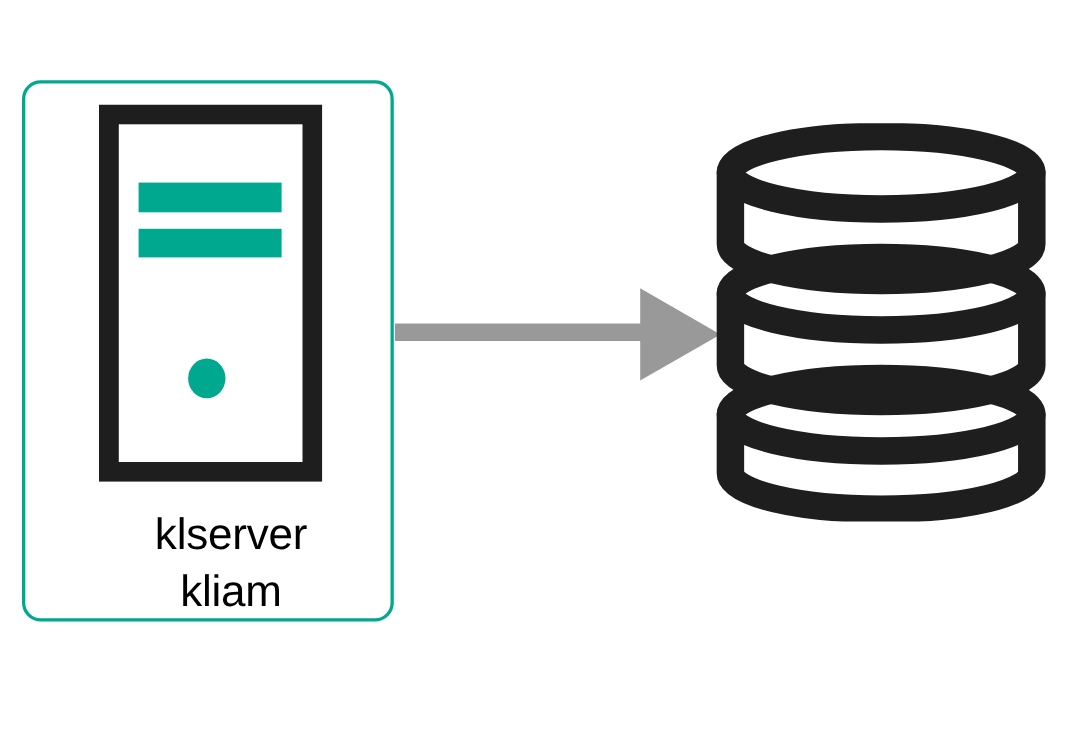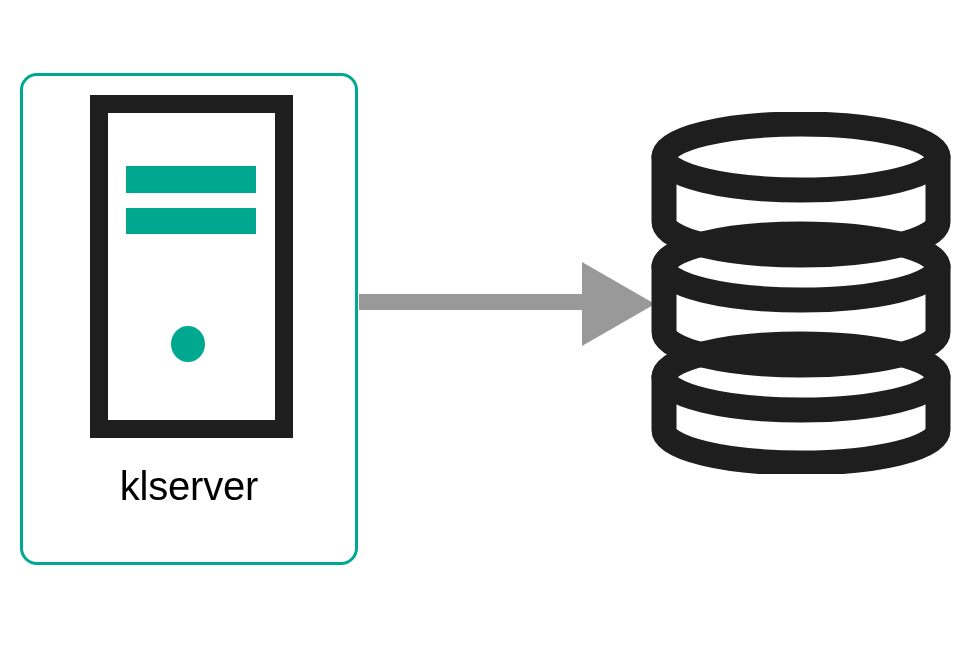--- a/index.html
+++ b/index.html
@@ -53,20 +53,21 @@
     top: 384px;  
     width: 332px;
     text-align: center;
     color: #000000;
     font-family: "Liberation Sans", sans-serif;
     font-size: 40px;
     font-weight: 400;
     line-height: 52px;
     letter-spacing: -0.2px;
     white-space: nowrap;
+    padding-left: 21px;
   }
   .node-labels .line {
     display: block;
   }
 
   
   .arrow {
     position: absolute;
     left: 356px;
     top: 258px;
@@ -110,20 +111,21 @@
         <rect x="36" y="71" width="130" height="27" fill="#00a88f"></rect>
 
         <rect x="36" y="113" width="130" height="26" fill="#00a88f"></rect>
 
         <ellipse cx="98" cy="249" rx="17" ry="18" fill="#00a88f"></ellipse>
       </svg>
     </div>
 
     <div class="node-labels">
       <span class="line">klserver</span>
+      <span class="line">kliam</span>
     </div>
 
   </div>
 
   <div class="arrow">
     <svg viewBox="0 0 302 92" xmlns="http://www.w3.org/2000/svg" aria-hidden="true">
 
       <polygon points="3,36 226,36 226,4 299,46 226,88 226,52 3,52" fill="#999999"></polygon>
     </svg>
   </div>

